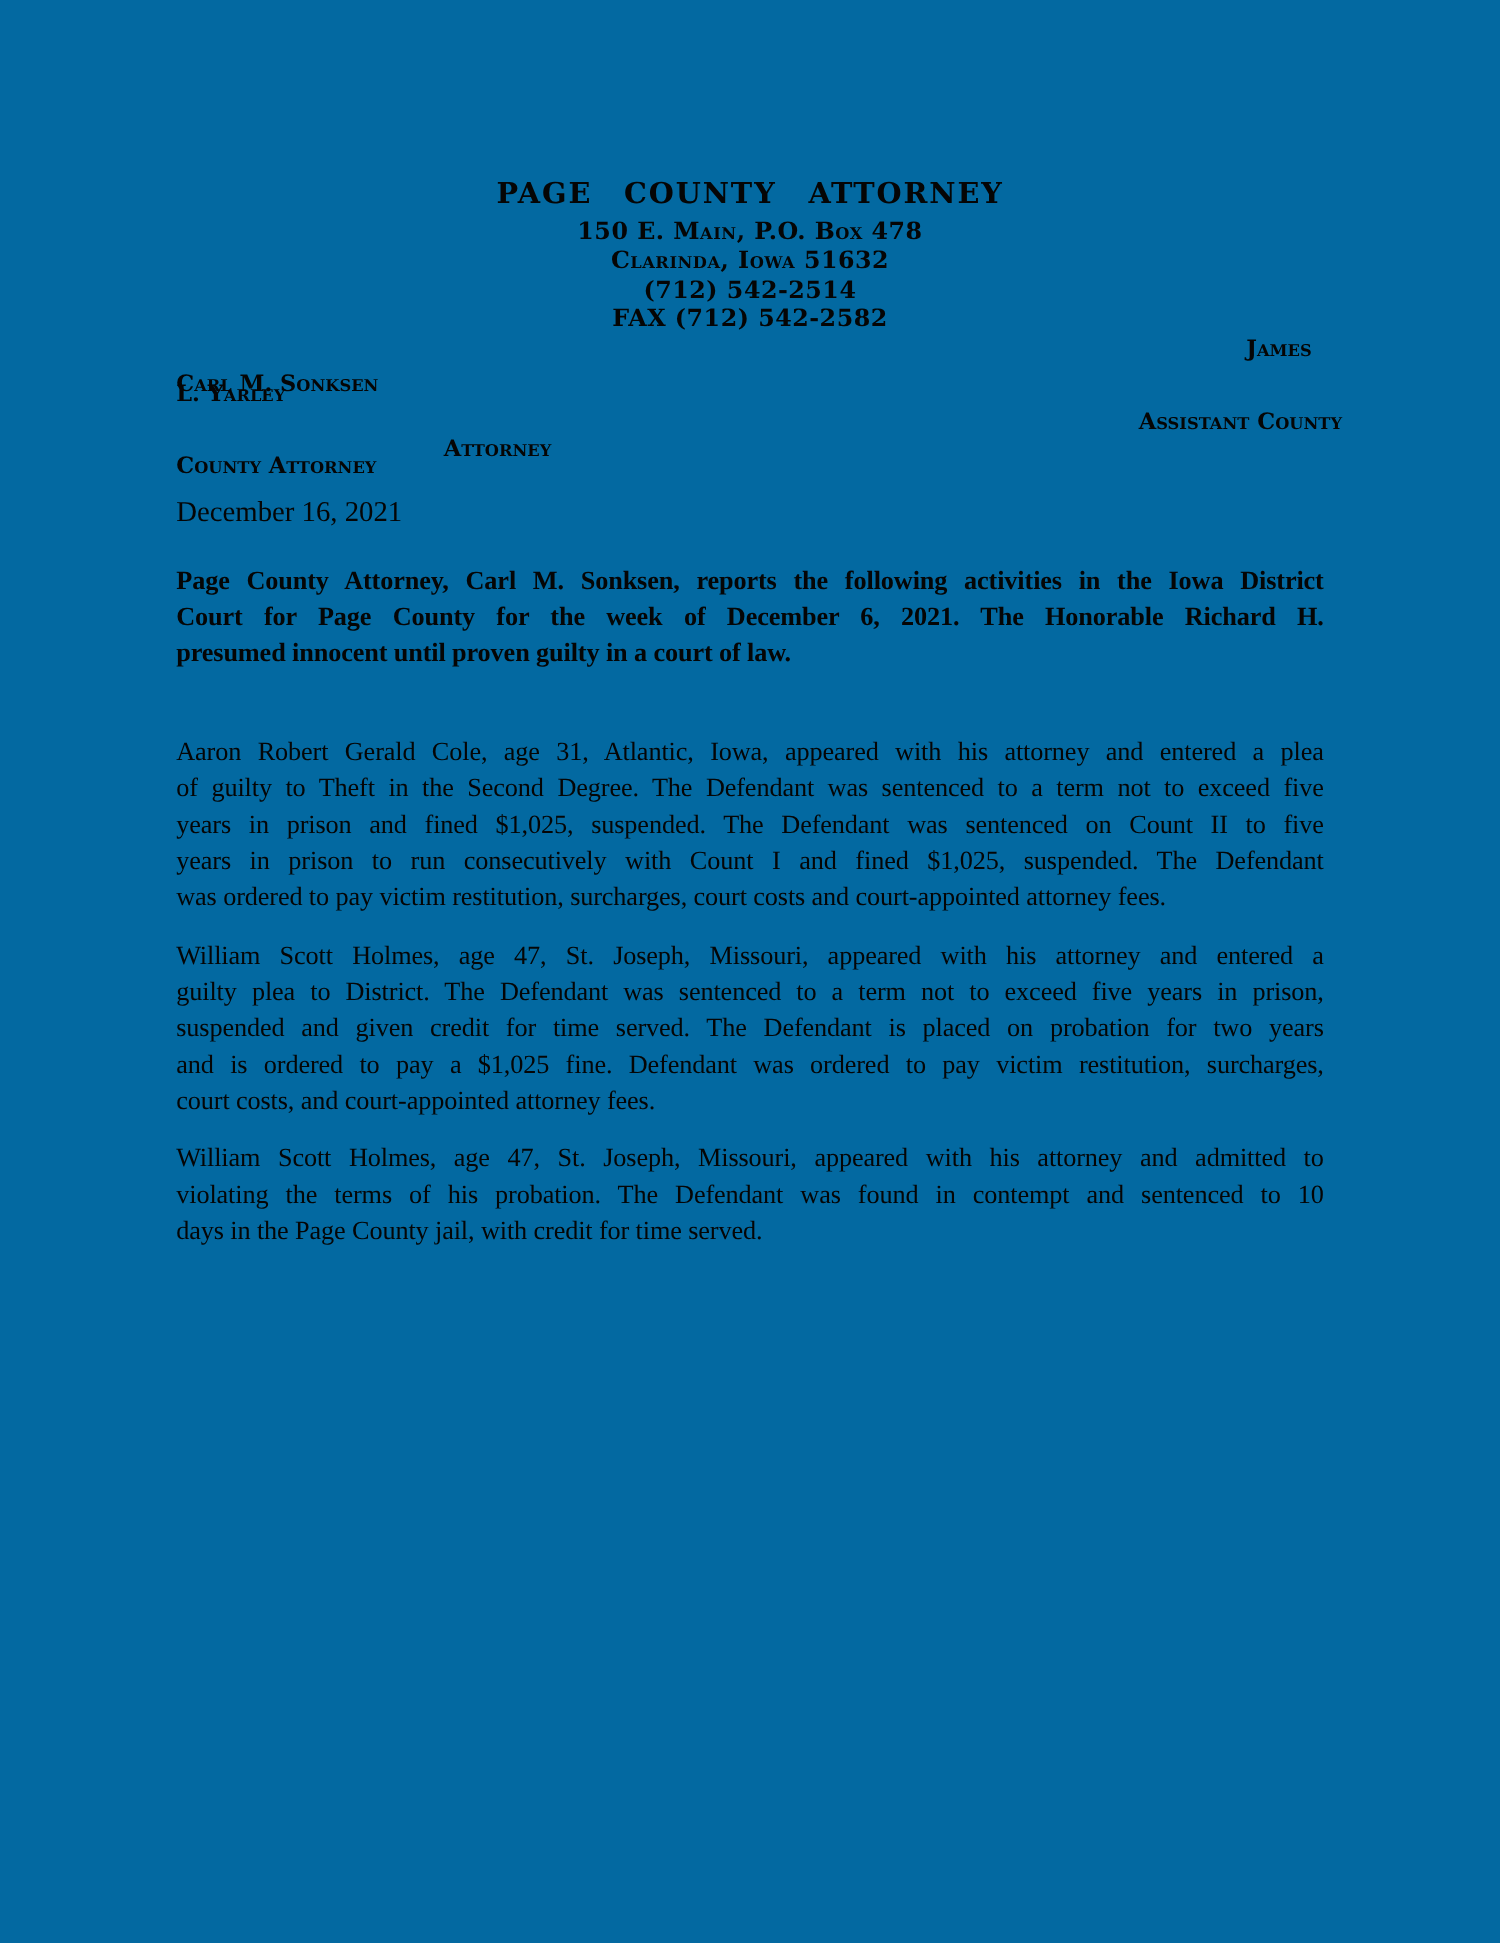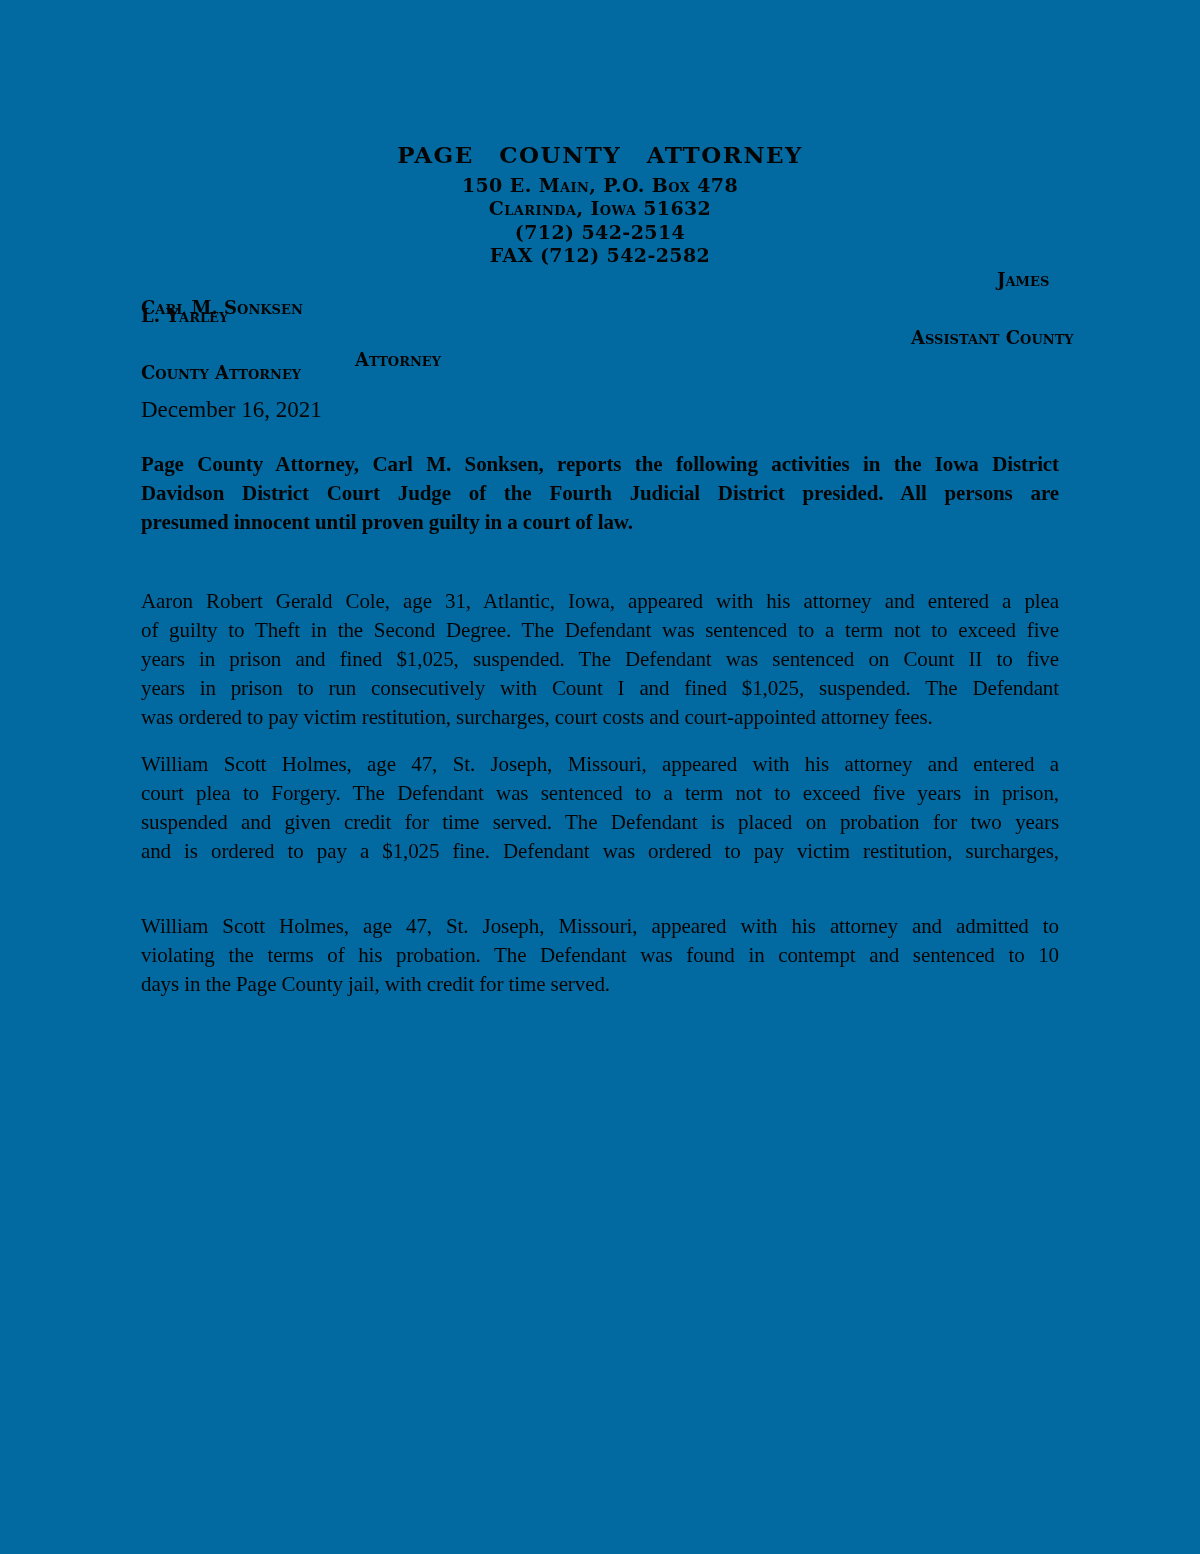--- a/index.html
+++ b/index.html
@@ -100,35 +100,36 @@
   <div class="official off-name-left2">L. Yarley</div>
   <div class="official off-title-left">County Attorney</div>
   <div class="official off-title-right">Assistant County</div>
   <div class="official off-title-left2">Attorney</div>
 
   <div class="date-line">December 16, 2021</div>
 
   <section>
     <div class="para bold p1">
         <div class="tline">Page County Attorney, Carl M. Sonksen, reports the following activities in the Iowa District</div>
-        <div class="tline">Davidson District Court Judge of the Fourth Judicial District presided.  All persons are</div>
+        <div class="tline">Court for Page County for the week of December 6, 2021.  The Honorable Richard H.</div>
         <div class="tline last">presumed innocent until proven guilty in a court of law.</div>
       </div>
     <div class="para p2">
         <div class="tline">Aaron Robert Gerald Cole, age 31, Atlantic, Iowa, appeared with his attorney and entered a plea</div>
         <div class="tline">of guilty to Theft in the Second Degree.  The Defendant was sentenced to a term not to exceed five</div>
         <div class="tline">years in prison and fined $1,025, suspended.  The Defendant was sentenced on Count II to five</div>
         <div class="tline">years in prison to run consecutively with Count I and fined $1,025, suspended.  The Defendant</div>
         <div class="tline last">was ordered to pay victim restitution,  surcharges, court costs and court-appointed attorney fees.</div>
       </div>
     <div class="para p3">
         <div class="tline">William Scott Holmes, age 47, St. Joseph, Missouri, appeared with his attorney and entered a</div>
-        <div class="tline">court plea to Forgery. The Defendant was sentenced to a term not to exceed five years in prison,</div>
+        <div class="tline">guilty plea to District. The Defendant was sentenced to a term not to exceed five years in prison,</div>
         <div class="tline">suspended and given credit for time served.  The Defendant is placed on probation for two years</div>
         <div class="tline">and is ordered to pay a $1,025 fine.  Defendant was ordered to pay victim restitution, surcharges,</div>
+        <div class="tline last">court costs, and court-appointed attorney fees.</div>
       </div>
     <div class="para p4">
         <div class="tline">William Scott Holmes, age 47, St. Joseph, Missouri, appeared with his attorney and admitted to</div>
         <div class="tline">violating the terms of his probation.  The Defendant was found in contempt and sentenced to 10</div>
         <div class="tline last">days in the Page County jail, with credit for time served.</div>
       </div>
   </section>
 
 </div>
 

